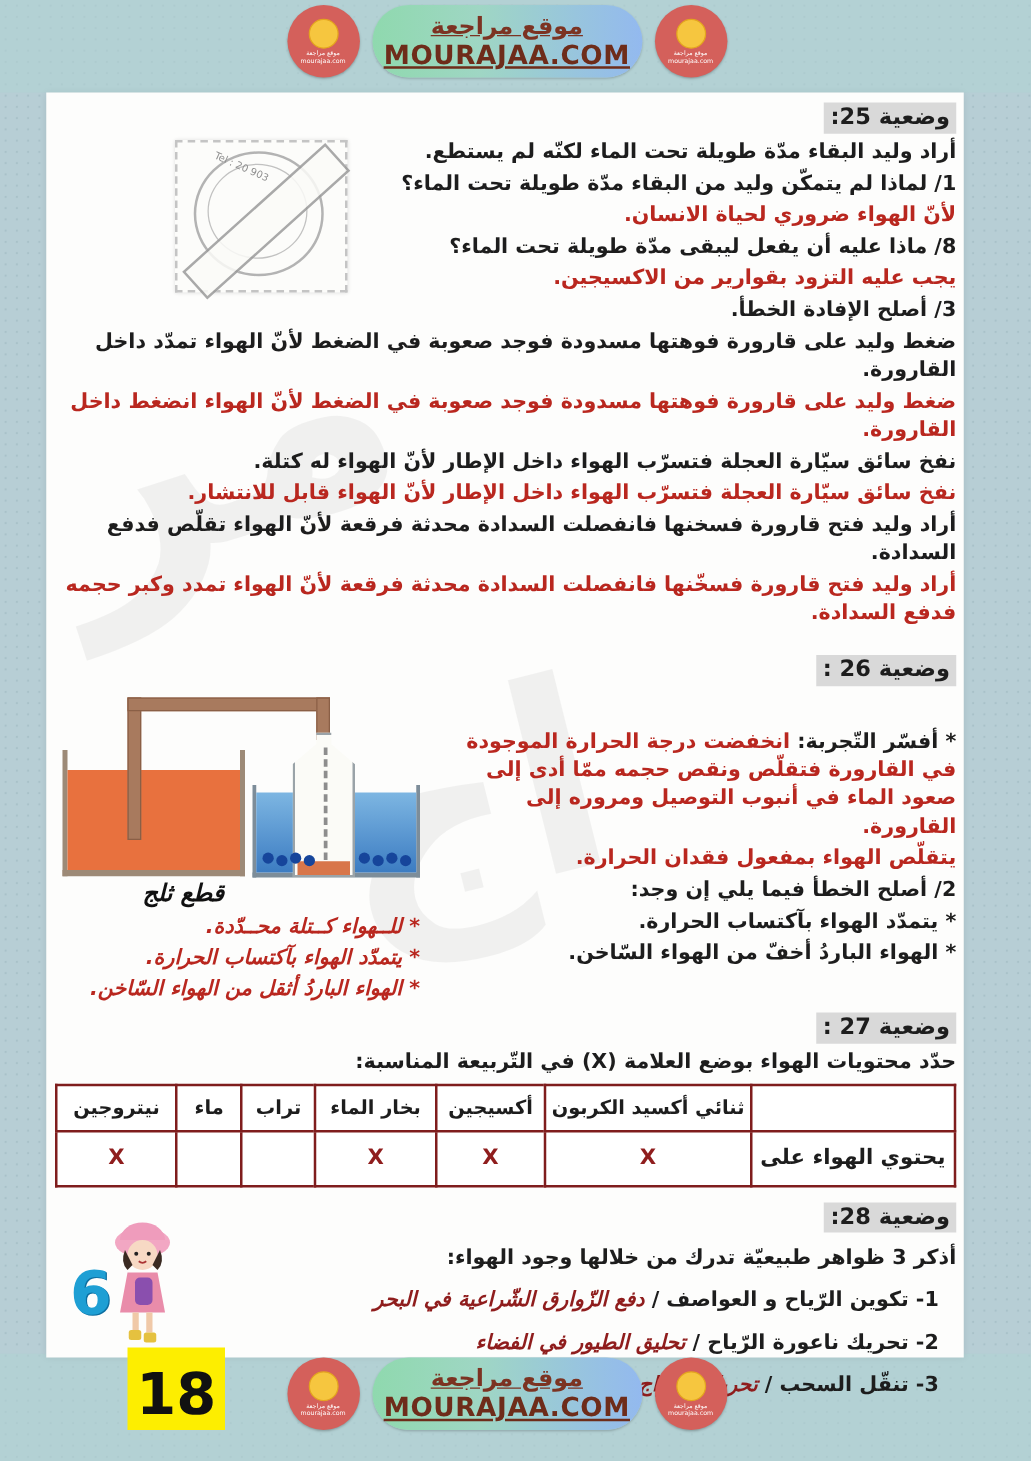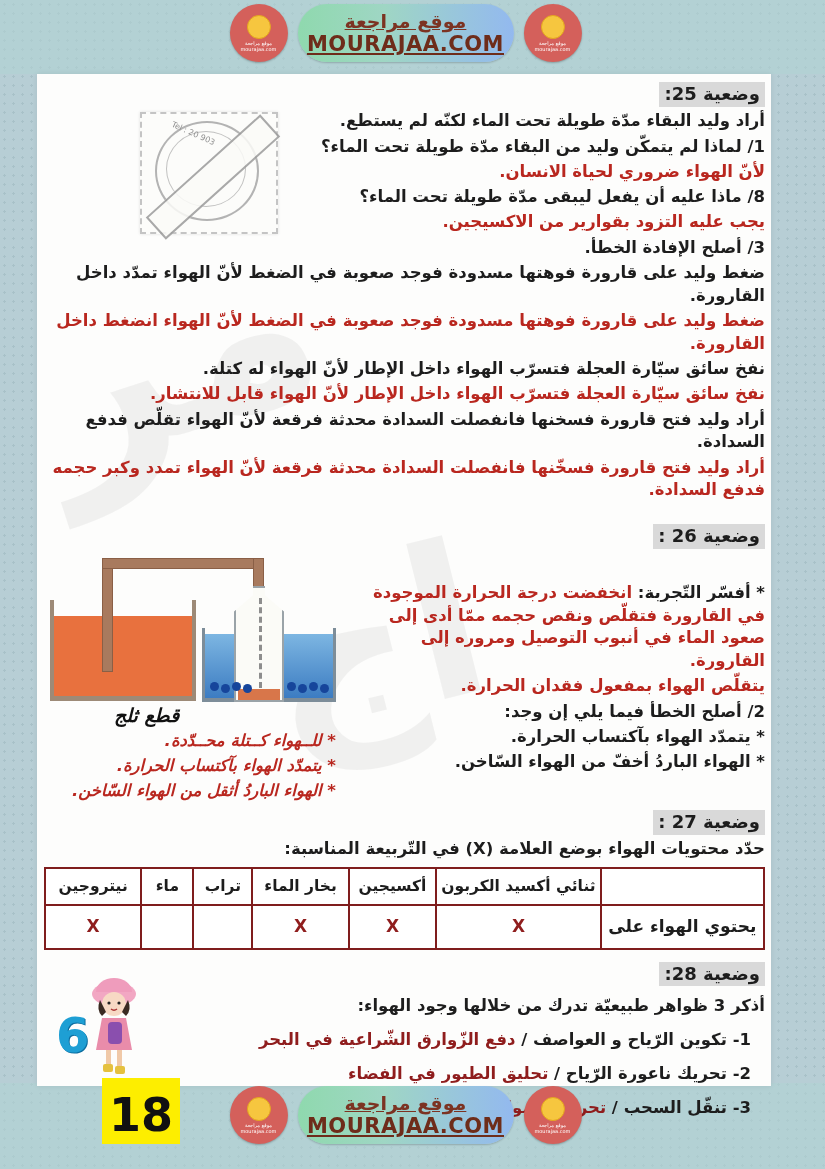--- a/index.html
+++ b/index.html
@@ -29,21 +29,21 @@
     background:linear-gradient(90deg,#8fd9ae 0%,#9fd6c4 40%,#93b9ef 100%);box-shadow:0 1px 2px rgba(0,0,0,.2);}
   .pill-ar{font-size:19px;font-weight:bold;color:#7c3322;text-decoration:underline;line-height:22px;}
   .pill-en{font-size:21px;font-weight:bold;color:#6e2c1a;text-decoration:underline;letter-spacing:.5px;line-height:24px;}
 
   
   .content{position:absolute;top:80px;right:60px;left:44px;direction:rtl;text-align:right;z-index:4;
     color:#1d1d1d;font-weight:bold;font-size:16.5px;line-height:1.38;}
   .sec-title{display:inline-block;background:#d9d9d9;padding:0 5px;font-size:18px;margin:2px 0 1px;}
   p{margin:2.5px 0;}
   .red{color:#b9271f;}
-  .darkred{color:#8f1d1d;}
+  .darkred{color:#8f1d1d;font-style:italic;}
 
   
   .stamp{position:absolute;left:96px;top:32px;width:134px;height:118px;background:#fcfcfa;
     border:2px dashed #c4c4c4;box-shadow:0 0 3px rgba(0,0,0,.12);z-index:5;}
   .stamp .c1{position:absolute;left:13px;top:7px;width:100px;height:96px;border:2px solid #9b9b9b;border-radius:50%;opacity:.75;}
   .stamp .c2{position:absolute;left:24px;top:17px;width:78px;height:74px;border:1.5px solid #a8a8a8;border-radius:50%;opacity:.7;}
   .stamp .band{position:absolute;left:-6px;top:48px;width:150px;height:26px;background:#fbfbf8;border:2px solid #9b9b9b;
     transform:rotate(-42deg);opacity:.85;}
   .stamp .stext{position:absolute;left:28px;top:14px;font-size:8px;color:#8f8f8f;transform:rotate(24deg);font-weight:normal;}
 

